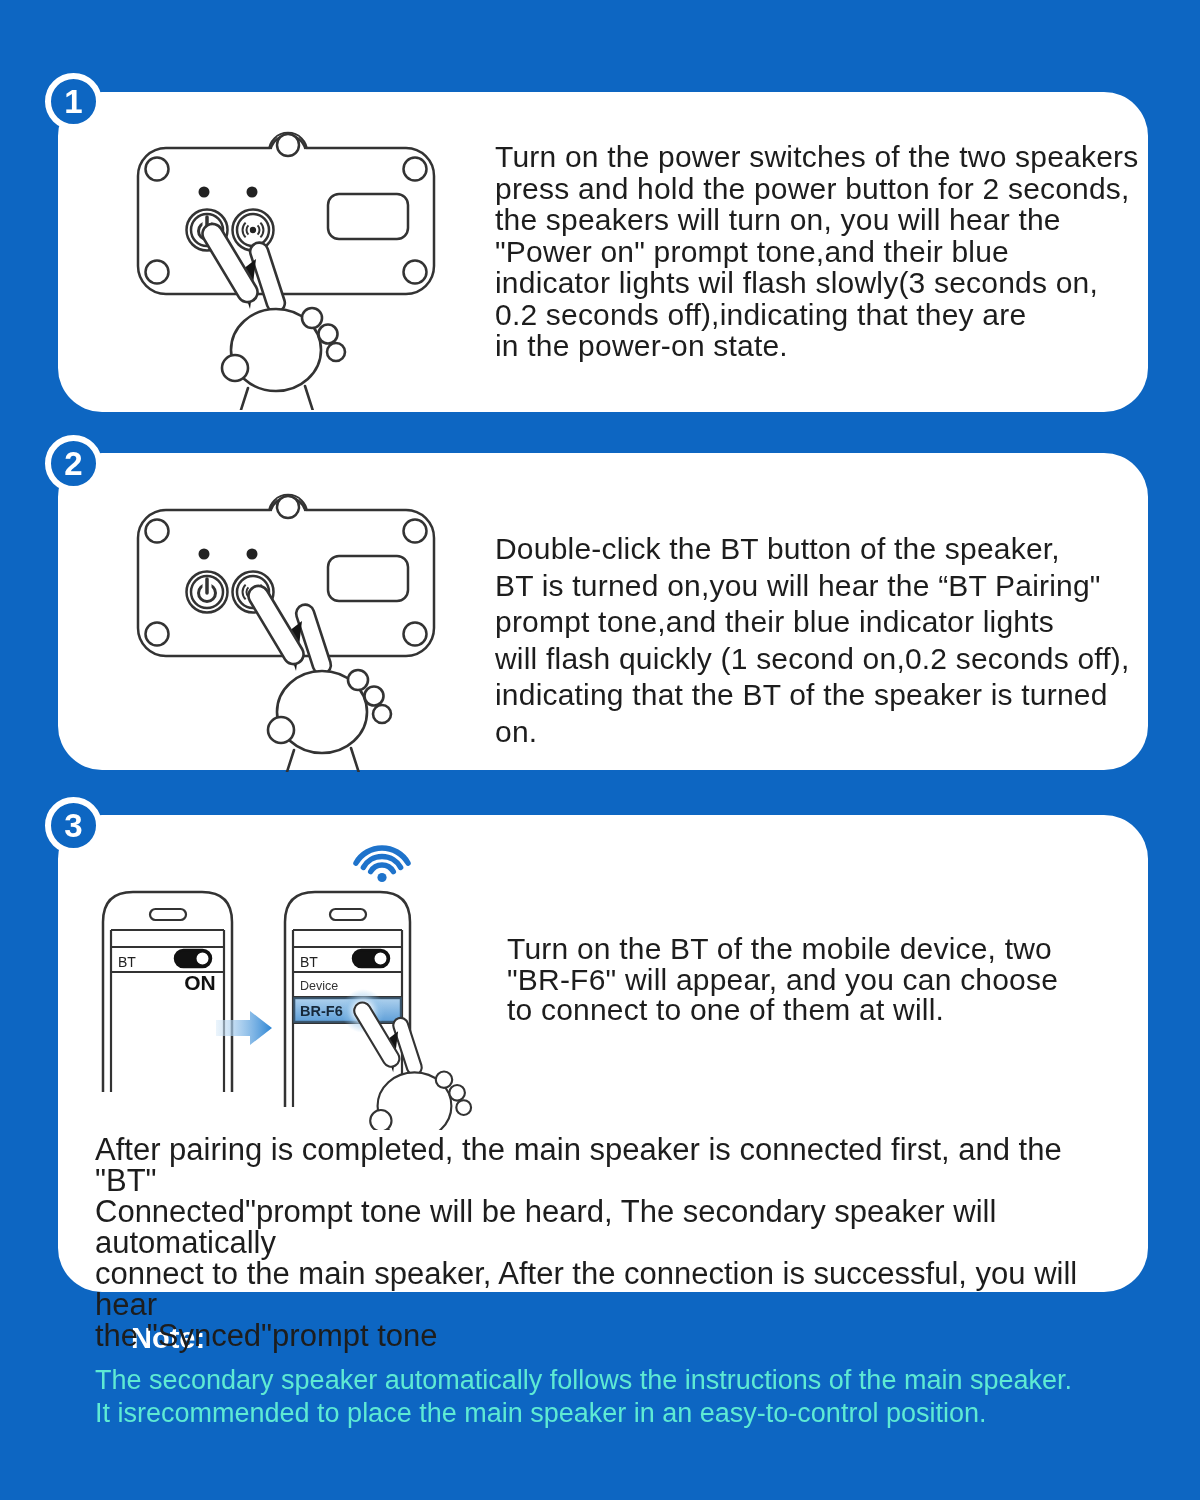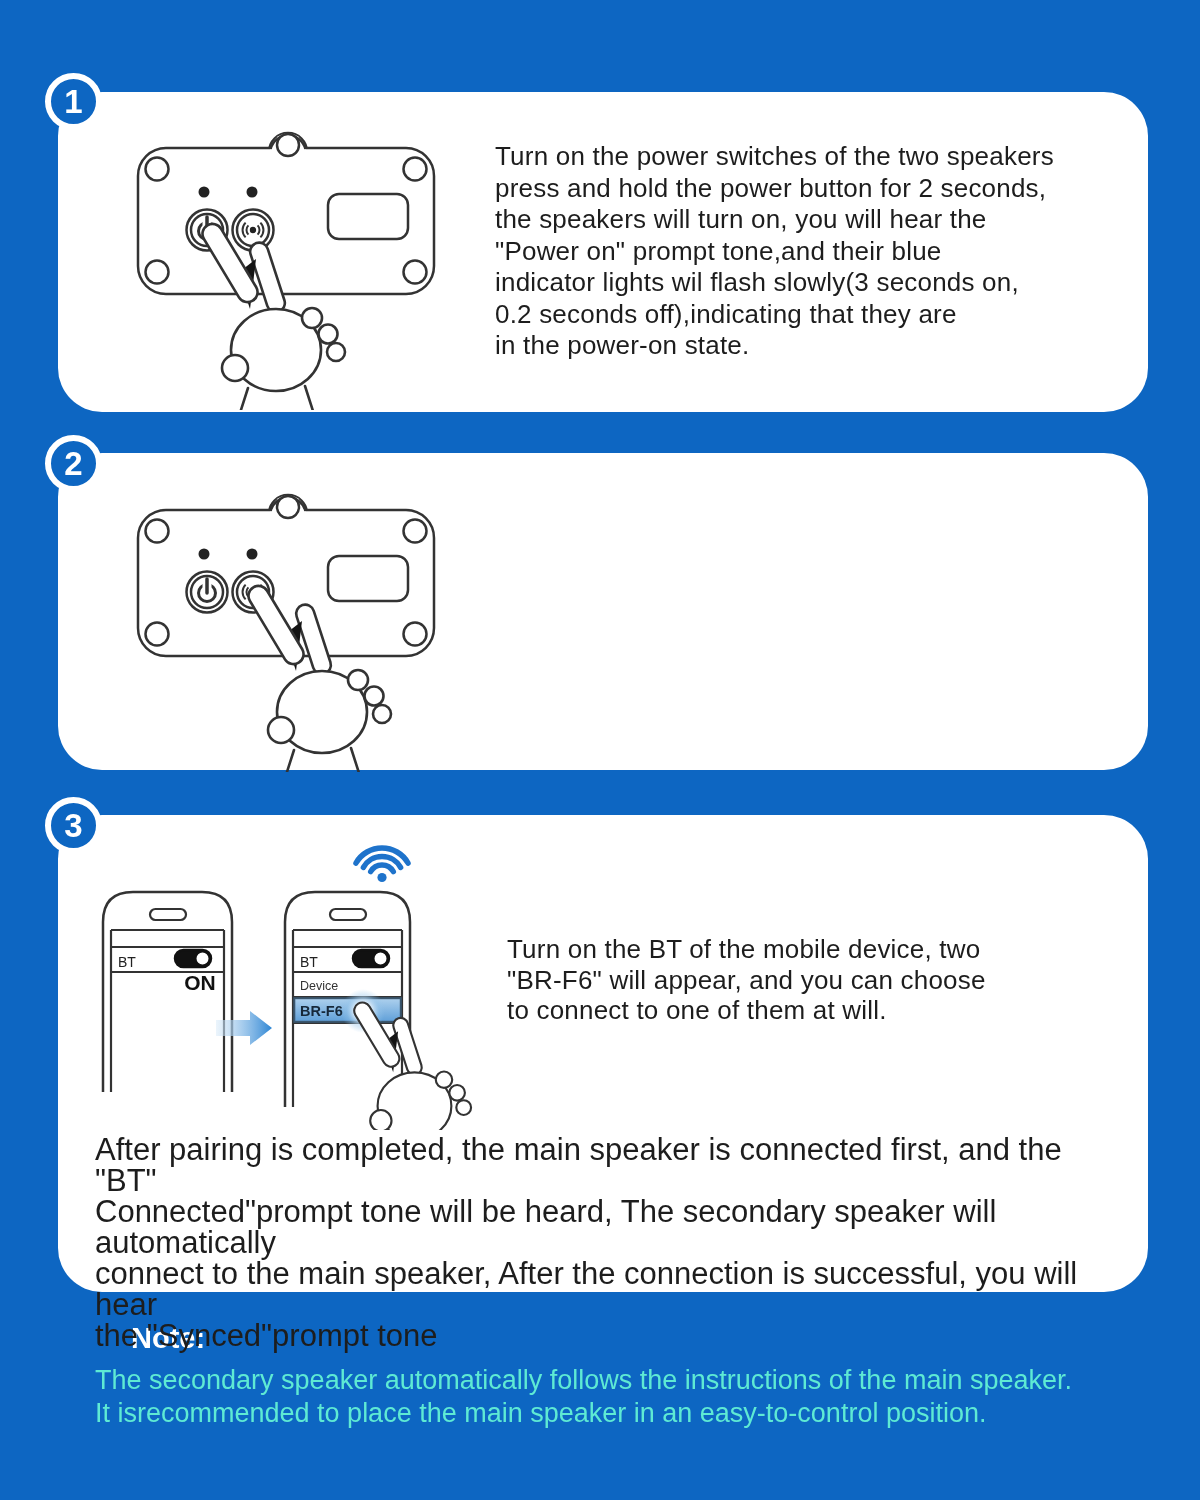--- a/index.html
+++ b/index.html
@@ -28,21 +28,21 @@
     font-size:33px;font-weight:bold;
     display:flex;align-items:center;justify-content:center;
     z-index:5;
   }
   .badge1{left:45px;top:73px;}
   .badge2{left:45px;top:435px;}
   .badge3{left:45px;top:797px;}
   .step-text{
     position:absolute;
     color:#1d1d1d;
-    font-size:26px;
+    font-size:30px;
     line-height:31.5px;
     white-space:pre-line;
     letter-spacing:0.2px;
     z-index:3;
   }
   .t1{left:495px;top:141px;width:650px;}
   .t2{left:495px;top:531px;width:660px;line-height:36.5px;}
   .t3{left:507px;top:934px;width:650px;line-height:30.5px;}
   .pairing-par{
     position:absolute;
@@ -151,20 +151,25 @@
 in the power-on state.</div>
 
   <div class="card card2"></div>
   <div class="badge badge2">
     <span>2</span>
   </div>
   <svg class="art" style="left:120px;top:482px" width="360" height="290" viewBox="0 0 360 290">
     <use href="#panel-art"></use>
     <use href="#hand-art" transform="translate(138,113)"></use>
   </svg>
+  <div class="step-text t2">Double-click the BT button of the speaker,
+BT is turned on,you will hear the “BT Pairing"
+prompt tone,and their blue indicator lights
+will flash quickly (1 second on,0.2 seconds off),
+indicating that the BT of the speaker is turned on.</div>
 
   <div class="card card3"></div>
   <div class="badge badge3">
     <span>3</span>
   </div>
 
   <svg class="art" style="left:80px;top:830px" width="420" height="300" viewBox="0 0 420 300">
     <defs>
       <linearGradient id="arrowgrad" x1="0" y1="0" x2="1" y2="0">
         <stop offset="0" stop-color="#dcecf9" stop-opacity="0.55"></stop>

